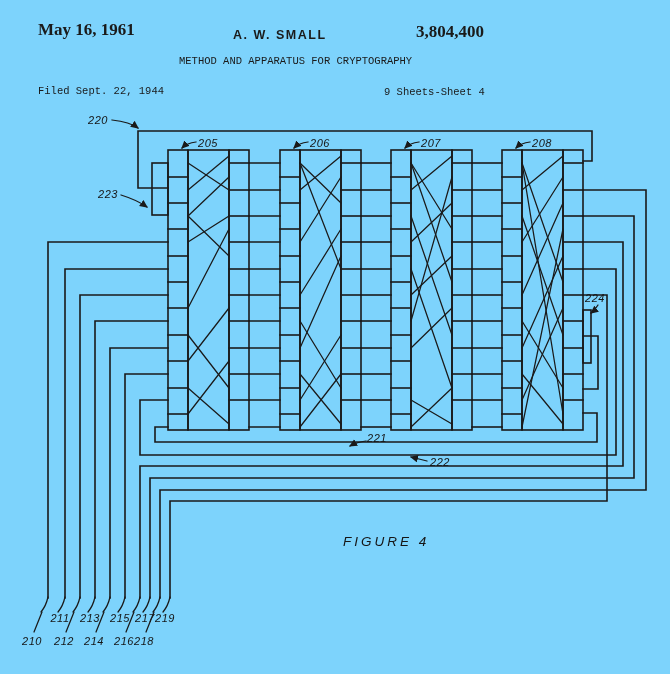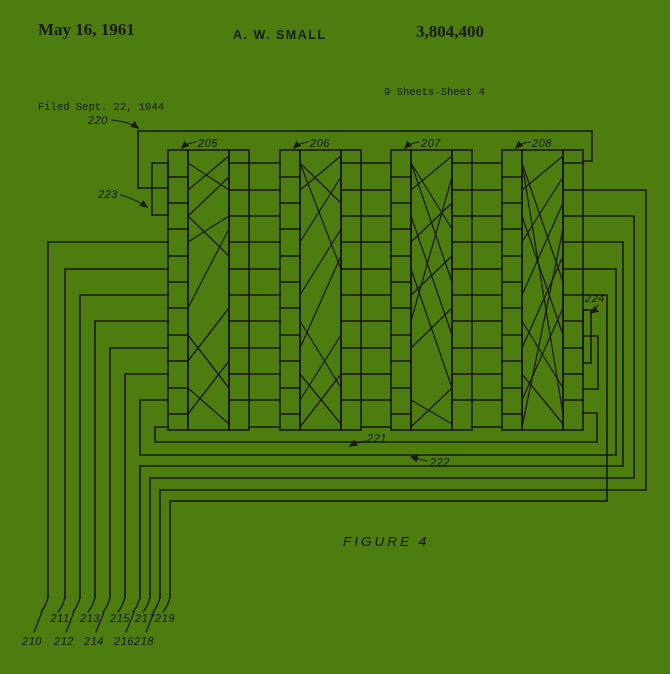--- a/index.html
+++ b/index.html
@@ -1,36 +1,37 @@
 <!DOCTYPE html>
 <html><head>
 <meta charset="utf-8">
 <style>
   html,body{margin:0;padding:0;background:#e8e8e8;}
-  #page{position:relative;width:670px;height:674px;background:#4d7c0f;overflow:hidden;
+  #page{position:relative;width:670px;height:674px;background:#7dd3fc;overflow:hidden;
         font-family:"Liberation Serif",serif;color:#1a1a1a;}
   .hdr{position:absolute;white-space:nowrap;}
   .date,.patnum{font-family:"Liberation Serif",serif;font-weight:bold;font-size:17px;}
   .inventor{font-family:"Liberation Sans",sans-serif;font-weight:bold;font-size:12.5px;letter-spacing:1.5px;}
   .mono{font-family:"Liberation Mono",monospace;font-size:10.5px;}
   svg{position:absolute;left:0;top:0;}
   .ln{stroke:#1a1a1a;stroke-width:1.6;fill:none;stroke-linecap:square;}
   .thin{stroke:#1a1a1a;stroke-width:1.25;fill:none;stroke-linecap:round;}
   text{fill:#151515;}
   .ref{font:italic 11px "Liberation Sans",sans-serif;letter-spacing:0.5px;}
   .caption{font:italic 13.5px "Liberation Sans",sans-serif;letter-spacing:3px;}
 </style>
 </head>
 <body>
 
 <div id="page">
   <div class="hdr date" style="left:38px;top:20px;">May 16, 1961</div>
   <div class="hdr inventor" style="left:233px;top:28px;">A. W. SMALL</div>
   <div class="hdr patnum" style="left:416px;top:22px;">3,804,400</div>
-  <div class="hdr mono" style="left:38px;top:85px;margin-top:16px;">Filed Sept. 22, 1944</div>
+  <div class="hdr mono" style="left:179px;top:55px;">METHOD AND APPARATUS FOR CRYPTOGRAPHY</div>
+  <div class="hdr mono" style="left:38px;top:85px;">Filed Sept. 22, 1944</div>
   <div class="hdr mono" style="left:384px;top:86px;">9 Sheets-Sheet 4</div>
 
   <svg id="fig" width="670" height="674" viewBox="0 0 670 674">
     <defs>
       <marker id="arr" orient="auto" markerWidth="8" markerHeight="7" refX="5.6" refY="3">
         <path d="M0,0 L6.5,3 L0,6 Z" fill="#1a1a1a"></path>
       </marker>
     </defs>
     <g id="gen">
         <line x1="249" y1="163" x2="280" y2="163" class="ln"></line>

